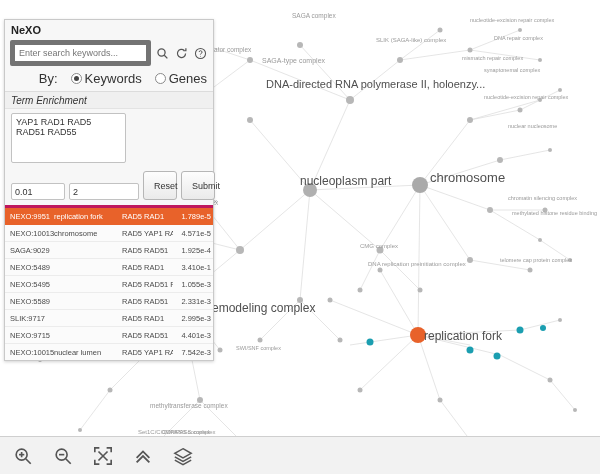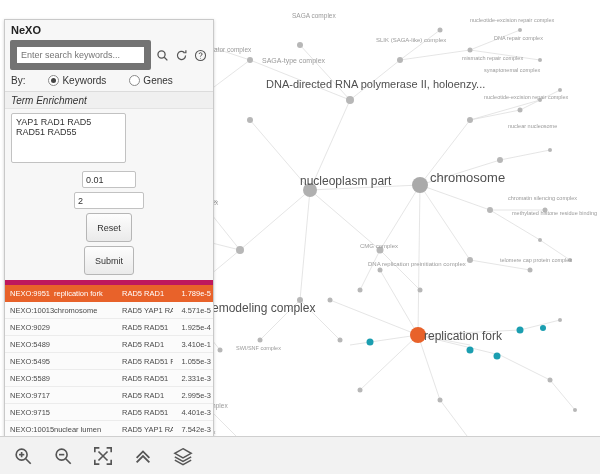--- a/index.html
+++ b/index.html
@@ -55,40 +55,41 @@
     align-items: center;
     padding: 2px 5px 4px 5px;
     gap: 4px;
   }
   .search-input {
     flex: 1;
     height: 16px;
     font-size: 9px;
     color: #999;
     padding: 0 4px;
-    border: 7px solid #737373;
+    border: 5px solid #737373;
     background: #fff;
     border-radius: 2px;
     font-family: "Liberation Sans", sans-serif;
   }
   .icon-btn {
     width: 15px; height: 15px;
     display: flex; align-items: center; justify-content: center;
     color: #666;
     cursor: pointer;
   }
   .icon-btn svg { display: block; }
 
   .by-row {
     display: flex;
     align-items: center;
-    gap: 23px;
+    gap: 13px;
     padding: 1px 6px 5px 6px;
-    font-size: 10px;
+    font-size: 13px;
     color: #333;
+    justify-content: flex-end;
   }
   .radio-opt { display: flex; align-items: center; gap: 3px; }
   .radio {
     width: 9px; height: 9px; border-radius: 50%;
     border: 1px solid #8a8a8a; background: #fff;
     display: inline-block; position: relative;
   }
   .radio.checked::after {
     content: "";
     position: absolute;
@@ -116,24 +117,23 @@
     font-size: 9px;
     color: #333;
     padding: 3px 4px;
     overflow: hidden;
     font-family: "Liberation Sans", sans-serif;
     resize: none;
   }
 
   .params-row {
     display: flex;
-    align-items: center;
+    align-items: flex-end;
     gap: 4px;
     padding: 2px 6px 5px 6px;
-    flex-direction: column;
   }
   .param-input {
     height: 15px;
     font-size: 9px;
     border: 1px solid #c2c2c2;
     background: #fff;
     padding: 0 3px;
     border-radius: 2px;
     font-family: "Liberation Sans", sans-serif;
     color: #333;
@@ -148,21 +148,21 @@
     border-radius: 3px;
     background: linear-gradient(#fdfdfd, #eaeaea);
     color: #333;
     cursor: pointer;
     padding: 0 10px;
     font-family: "Liberation Sans", sans-serif;
   }
 
   
   .results {
-    border-top: 5px solid #be185d;
+    border-top: 3px solid #be185d;
     background: #fbfbfb;
     max-height: 152px;
     overflow: hidden;
   }
   .res-row {
     display: flex;
     align-items: center;
     height: 17px;
     font-size: 7.5px;
     color: #4a4a4a;
@@ -443,21 +443,21 @@
         <div class="c-genes">RAD5 RAD1</div>
         <div class="c-p">1.789e-5</div>
       </div>
       <div class="res-row">
         <div class="c-id">NEXO:10013</div>
         <div class="c-name">chromosome</div>
         <div class="c-genes">RAD5 YAP1 RAD5 RAD51 RAD1</div>
         <div class="c-p">4.571e-5</div>
       </div>
       <div class="res-row">
-        <div class="c-id">NEXO:9029</div>
+        <div class="c-id">SAGA:9029</div>
         <div class="c-name"></div>
         <div class="c-genes">RAD5 RAD51</div>
         <div class="c-p">1.925e-4</div>
       </div>
       <div class="res-row">
         <div class="c-id">NEXO:5489</div>
         <div class="c-name"></div>
         <div class="c-genes">RAD5 RAD1</div>
         <div class="c-p">3.410e-1</div>
       </div>
@@ -467,21 +467,21 @@
         <div class="c-genes">RAD5 RAD51 RAD1</div>
         <div class="c-p">1.055e-3</div>
       </div>
       <div class="res-row">
         <div class="c-id">NEXO:5589</div>
         <div class="c-name"></div>
         <div class="c-genes">RAD5 RAD51</div>
         <div class="c-p">2.331e-3</div>
       </div>
       <div class="res-row">
-        <div class="c-id">NEXO:9717</div>
+        <div class="c-id">SLIK:9717</div>
         <div class="c-name"></div>
         <div class="c-genes">RAD5 RAD1</div>
         <div class="c-p">2.995e-3</div>
       </div>
       <div class="res-row">
         <div class="c-id">NEXO:9715</div>
         <div class="c-name"></div>
         <div class="c-genes">RAD5 RAD51</div>
         <div class="c-p">4.401e-3</div>
       </div>

